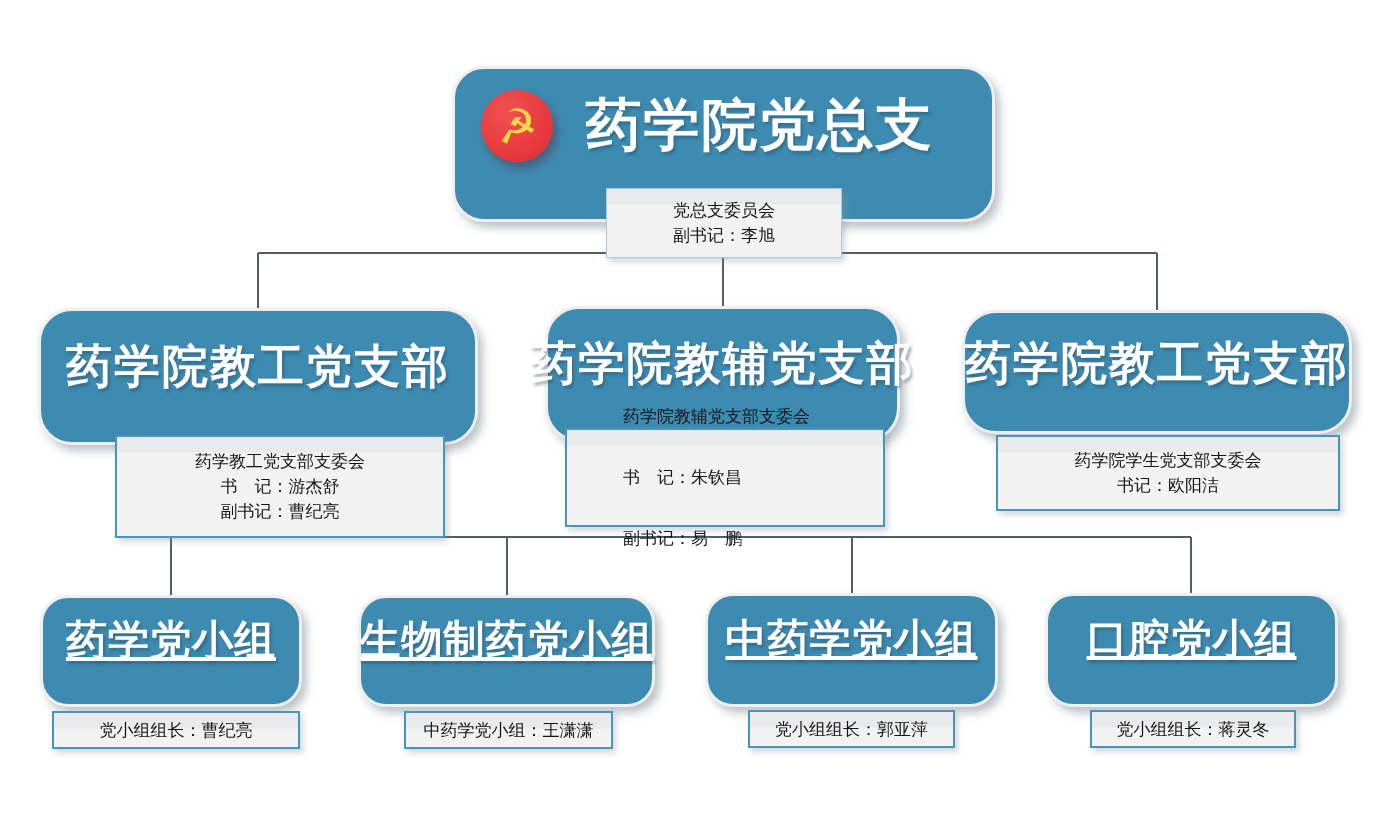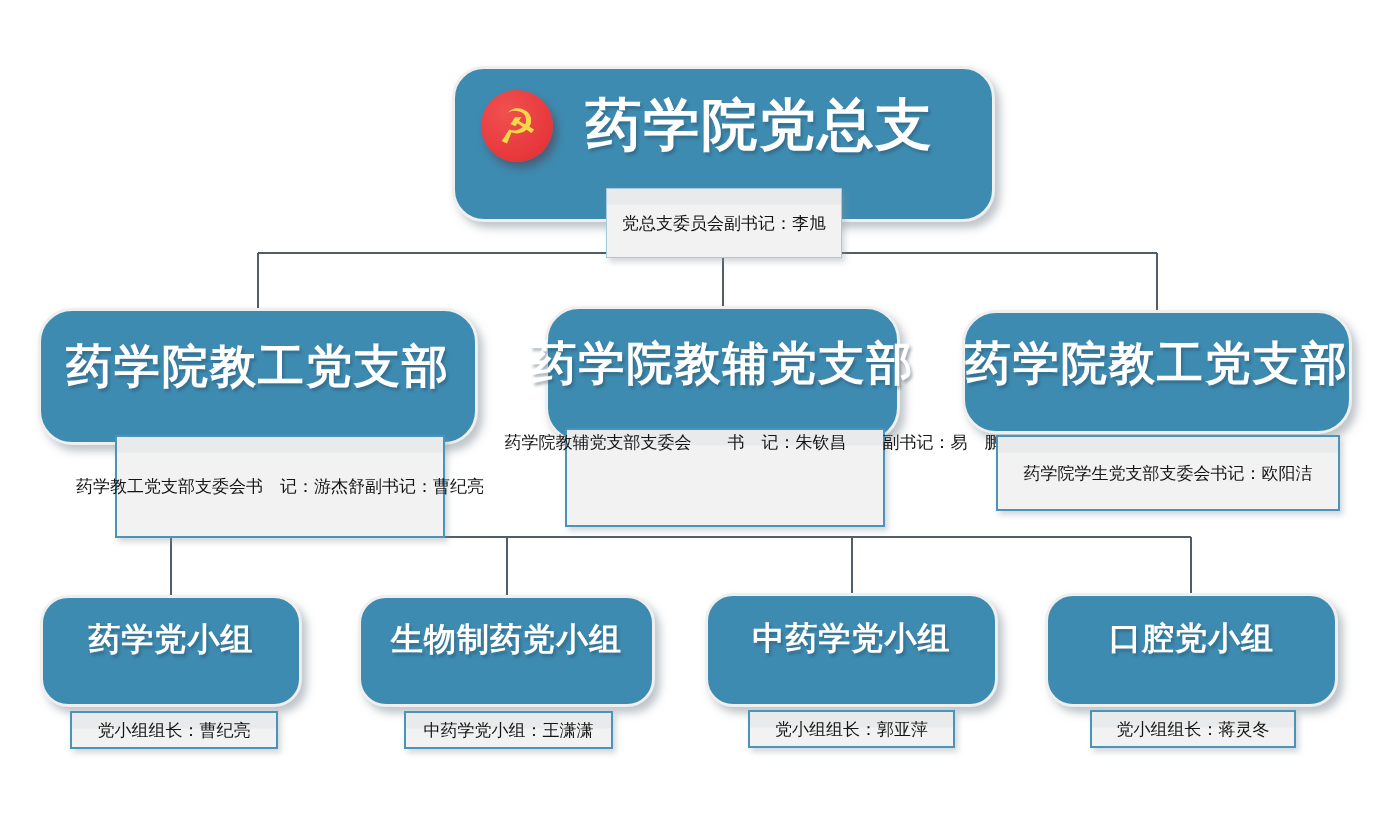--- a/index.html
+++ b/index.html
@@ -30,21 +30,21 @@
   .node-title{
     font-weight:bold; color:var(--node-text); text-align:center;
     text-shadow:2px 3px 3px rgba(35,60,72,0.35);
     white-space:nowrap;
   }
   .node-top{border-radius:32px; padding-bottom:36px; padding-left:26px; justify-content:flex-start;}
   .node-mid{border-radius:34px; padding-bottom:20px;}
   .node-bot{border-radius:28px; padding-bottom:22px;}
   .title-xl{font-size:56px; letter-spacing:2px; flex:1; margin-right:26px;}
   .title-lg{font-size:46px; letter-spacing:2px;}
-  .title-md{font-size:32px; letter-spacing:1px;}
+  .title-md{font-size:41px; letter-spacing:1px;text-decoration:underline;}
 
   .emblem{
     width:72px; height:72px; border-radius:50%;
     background:radial-gradient(circle at 35% 30%, #f05050 0%, var(--emblem-red) 65%, #d92d33 100%);
     box-shadow:4px 6px 8px rgba(90,40,45,0.45);
     display:flex; align-items:center; justify-content:center;
     flex:0 0 auto;
   }
   .emblem-glyph{
     font-family:"DejaVu Sans", sans-serif;
@@ -52,21 +52,21 @@
     transform:rotate(-8deg); text-shadow:1px 1px 0 rgba(170,120,0,0.35);
   }
 
   .label{
     position:absolute; z-index:3;
     background:linear-gradient(180deg, var(--label-band) 0px, var(--label-band) 15px, var(--label-fill) 16px);
     border:2px solid var(--label-border);
     box-shadow:3px 4px 6px rgba(140,150,160,0.38);
     color:var(--label-text);
     font-size:17px; line-height:25px;
-    display:flex; flex-direction:row; align-items:center; justify-content:center;
+    display:flex; flex-direction:column; align-items:center; justify-content:center;
     text-align:center; white-space:nowrap;
   }
   .label-top{border-width:1px; border-color:var(--label-border-light);}
   .label-left-text{align-items:flex-start; padding-left:56px;gap:36px;}
 </style>
 </head>
 <body>
 
 <div class="stage">
 
@@ -125,21 +125,21 @@
   <div class="node node-bot" style="left:358px; top:595px; width:297px; height:112px;">
     <div class="node-title title-md">生物制药党小组</div>
   </div>
   <div class="node node-bot" style="left:705px; top:593px; width:293px; height:114px;">
     <div class="node-title title-md">中药学党小组</div>
   </div>
   <div class="node node-bot" style="left:1045px; top:593px; width:293px; height:114px;">
     <div class="node-title title-md">口腔党小组</div>
   </div>
 
-  <div class="label" style="left:70px; top:711px; width:208px; height:38px;justify-content:center;">
+  <div class="label" style="left:52px; top:711px; width:248px; height:38px;justify-content:center;">
     <div>党小组组长：曹纪亮</div>
   </div>
   <div class="label" style="left:404px; top:711px; width:209px; height:38px;">
     <div>中药学党小组：王潇潇</div>
   </div>
   <div class="label" style="left:748px; top:710px; width:207px; height:38px;">
     <div>党小组组长：郭亚萍</div>
   </div>
   <div class="label" style="left:1090px; top:710px; width:206px; height:38px;align-items:center;">
     <div>党小组组长：蒋灵冬</div>

